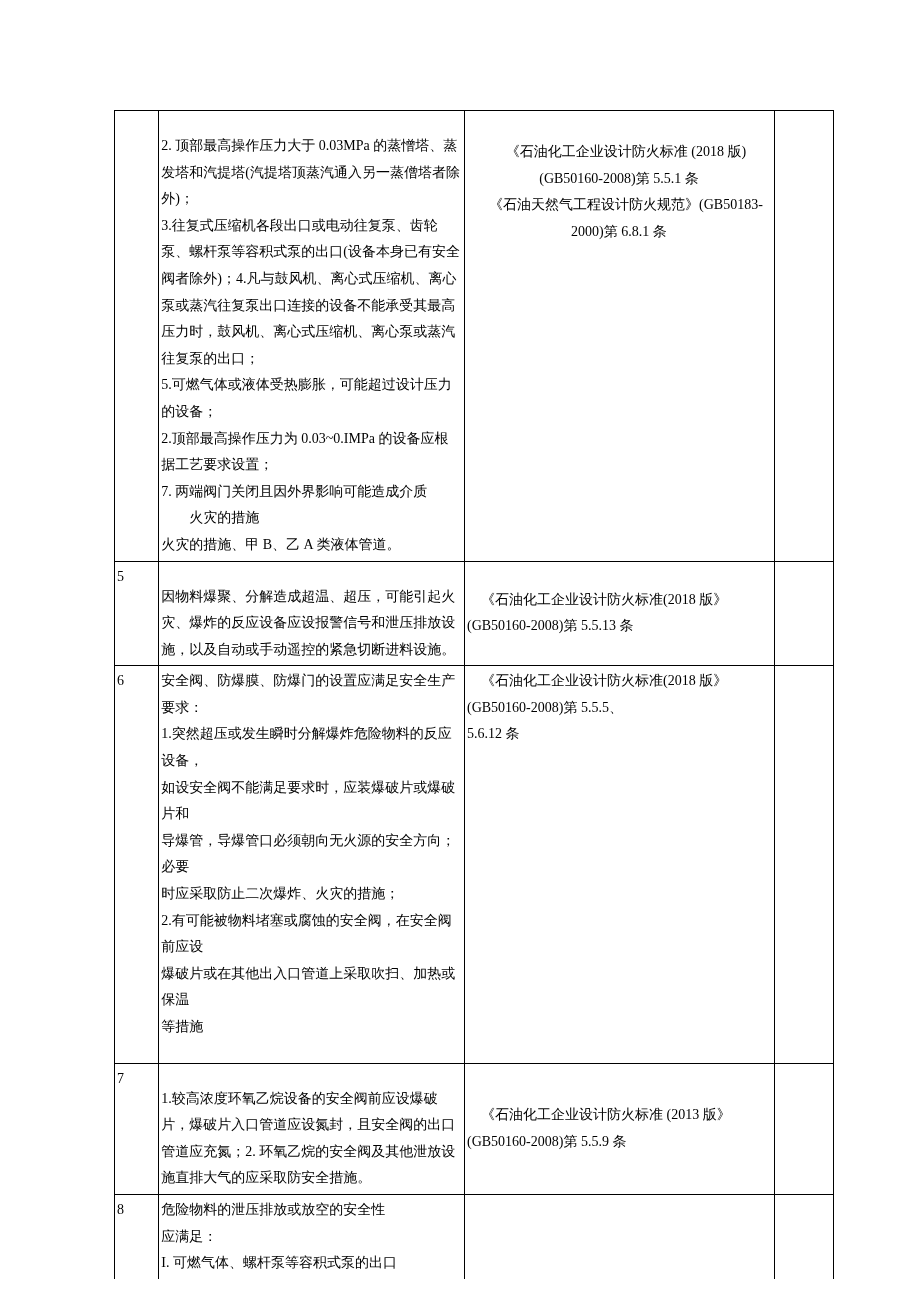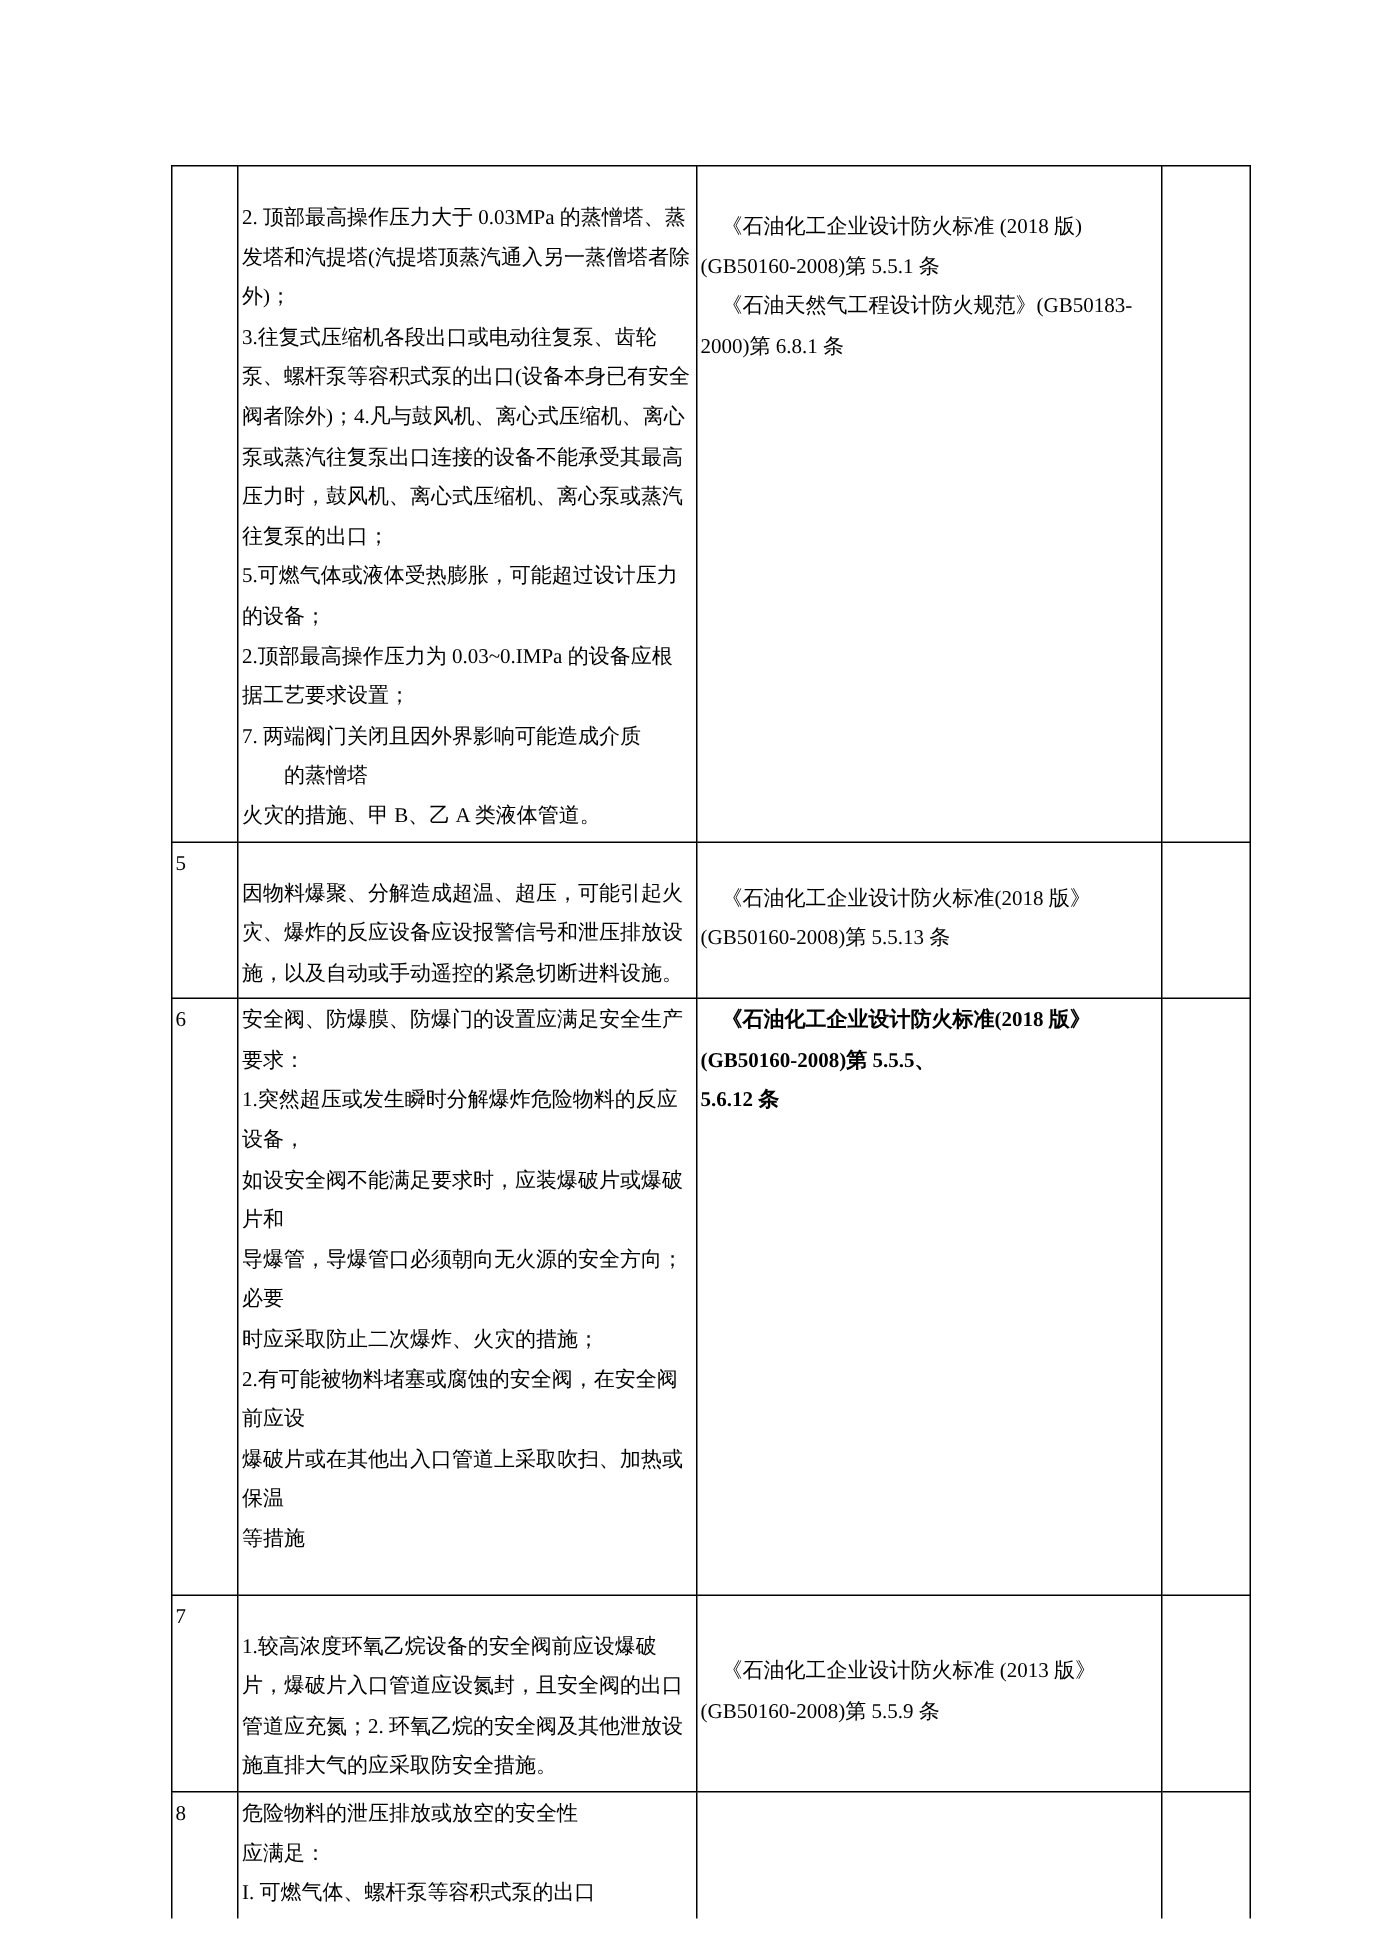--- a/index.html
+++ b/index.html
@@ -75,24 +75,24 @@
 
       <tr>
         <td class="num"></td>
         <td class="req">
           <span class="spacer"></span>
           <span>2. 顶部最高操作压力大于 0.03MPa 的蒸憎塔、蒸发塔和汽提塔(汽提塔顶蒸汽通入另一蒸僧塔者除外)；</span><br>
           <span>3.往复式压缩机各段出口或电动往复泵、齿轮泵、螺杆泵等容积式泵的出口(设备本身已有安全阀者除外)；4.凡与鼓风机、离心式压缩机、离心泵或蒸汽往复泵出口连接的设备不能承受其最高压力时，鼓风机、离心式压缩机、离心泵或蒸汽往复泵的出口；</span><br>
           <span>5.可燃气体或液体受热膨胀，可能超过设计压力的设备；</span><br>
           <span>2.顶部最高操作压力为 0.03~0.IMPa 的设备应根据工艺要求设置；</span><br>
           <span>7. 两端阀门关闭且因外界影响可能造成介质</span><br>
-          <span class="indent">　的蒸憎塔</span>
+          <span class="indent">　火灾的措施</span>
           <span>火灾的措施、甲 B、乙 A 类液体管道。</span>
         </td>
-        <td class="ref" style="vertical-align:top; padding-top:28px;">
+        <td class="ref" style="vertical-align:top; padding-top:28px;text-align:center;">
           <span>　《石油化工企业设计防火标准 (2018 版) (GB50160-2008)第 5.5.1 条</span><br>
           <span>　《石油天然气工程设计防火规范》(GB50183-2000)第 6.8.1 条</span>
         </td>
         <td></td>
       </tr>
 
       <tr>
         <td class="num">5</td>
         <td class="req">
           <span class="spacer"></span>
@@ -110,21 +110,21 @@
           <span>安全阀、防爆膜、防爆门的设置应满足安全生产要求：</span><br>
           <span>1.突然超压或发生瞬时分解爆炸危险物料的反应设备，</span><br>
           <span>如设安全阀不能满足要求时，应装爆破片或爆破片和</span><br>
           <span>导爆管，导爆管口必须朝向无火源的安全方向；必要</span><br>
           <span>时应采取防止二次爆炸、火灾的措施；</span><br>
           <span>2.有可能被物料堵塞或腐蚀的安全阀，在安全阀前应设</span><br>
           <span>爆破片或在其他出入口管道上采取吹扫、加热或保温</span><br>
           <span>等措施</span>
           <span class="spacer"></span>
         </td>
-        <td class="ref" style="vertical-align:top;font-weight:bold;">
+        <td class="ref" style="vertical-align:top;">
           <span>　《石油化工企业设计防火标准(2018 版》(GB50160-2008)第 5.5.5、</span><br>
           <span>5.6.12 条</span>
         </td>
         <td></td>
       </tr>
 
       <tr>
         <td class="num">7</td>
         <td class="req">
           <span class="spacer"></span>

